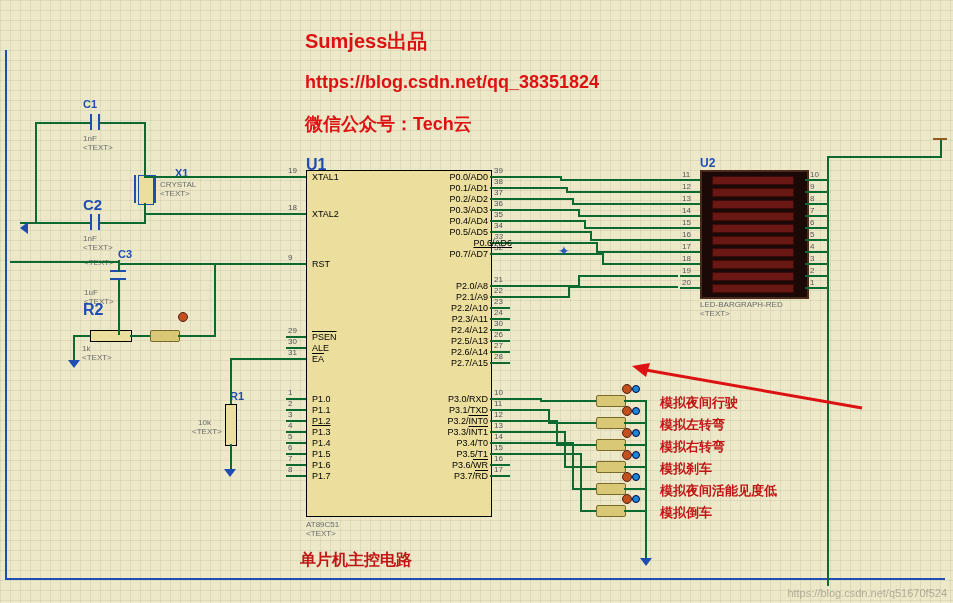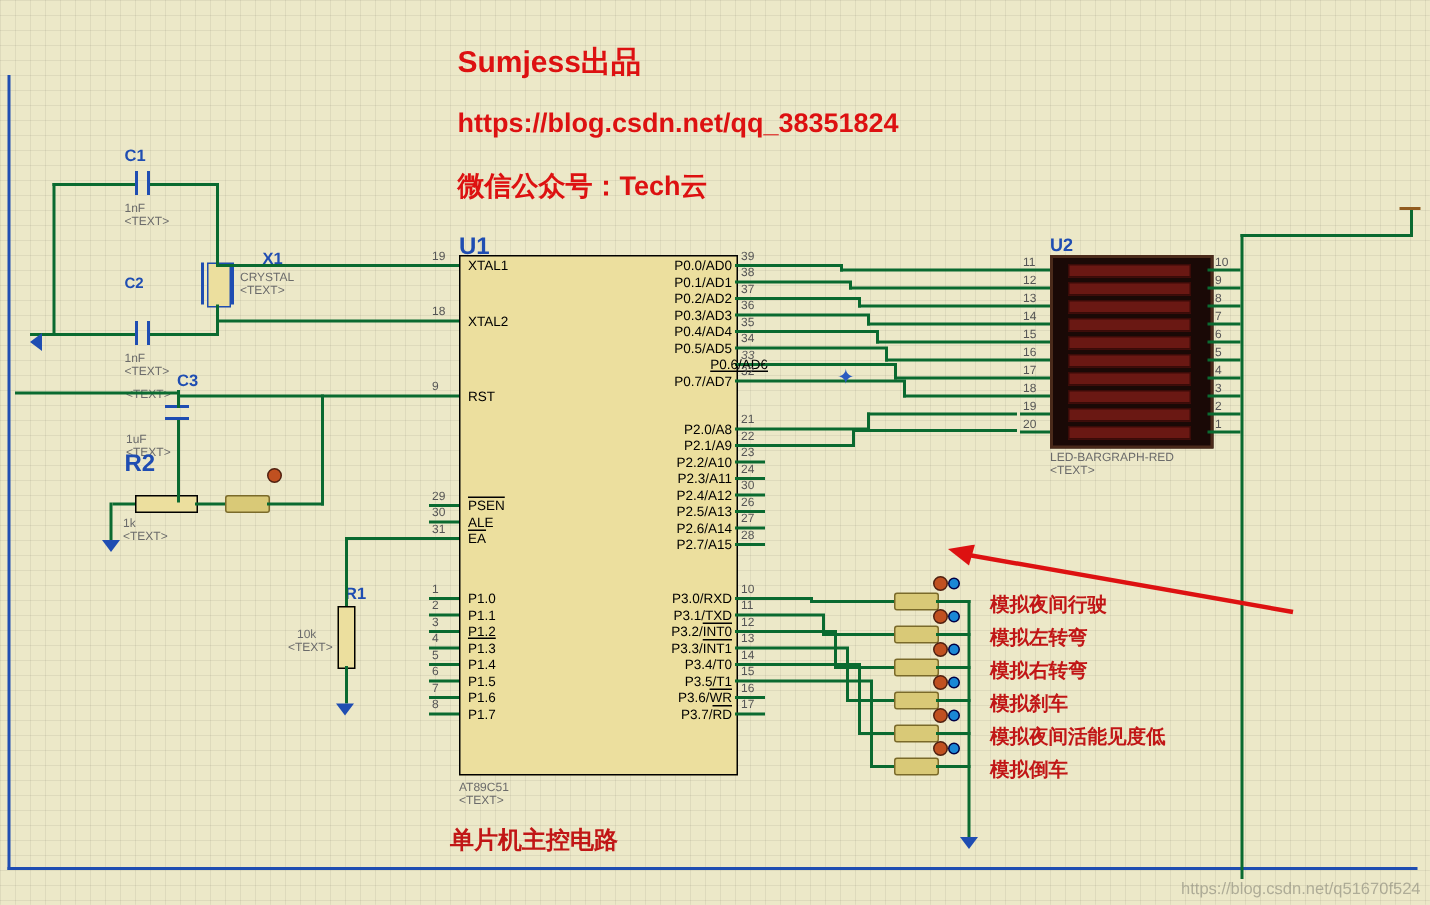--- a/index.html
+++ b/index.html
@@ -81,21 +81,21 @@
 
 <div class="wireB" style="left:5px; top:50px; width:2px; height:530px;"></div>
 <div class="wireB" style="left:5px; top:578px; width:940px; height:2px;"></div>
 
 <div class="label blue" style="left:83px; top:98px; font-size:11px; font-weight:600;">C1</div>
 <div class="cap-plate" style="left:90px; top:114px; width:2px; height:16px;"></div>
 <div class="cap-plate" style="left:98px; top:114px; width:2px; height:16px;"></div>
 <div class="label small" style="left:83px; top:134px;">1nF</div>
 <div class="label small" style="left:83px; top:143px;">&lt;TEXT&gt;</div>
 
-<div class="label blue" style="left:83px; top:184px; font-size:10px; font-weight:600;">C2</div>
+<div class="label blue" style="left:83px; top:196px; font-size:15px; font-weight:600;">C2</div>
 <div class="cap-plate" style="left:90px; top:214px; width:2px; height:16px;"></div>
 <div class="cap-plate" style="left:98px; top:214px; width:2px; height:16px;"></div>
 <div class="label small" style="left:83px; top:234px;">1nF</div>
 <div class="label small" style="left:83px; top:243px;">&lt;TEXT&gt;</div>
 
 <div class="label blue" style="left:175px; top:167px; font-size:11px; font-weight:600;">X1</div>
 <div class="label small" style="left:160px; top:180px;">CRYSTAL</div>
 <div class="label small" style="left:160px; top:189px;">&lt;TEXT&gt;</div>
 <div class="crystal-rect" style="left:138px; top:175px; width:14px; height:28px;"></div>
 <div class="cap-plate" style="left:134px; top:175px; width:2px; height:28px;"></div>

